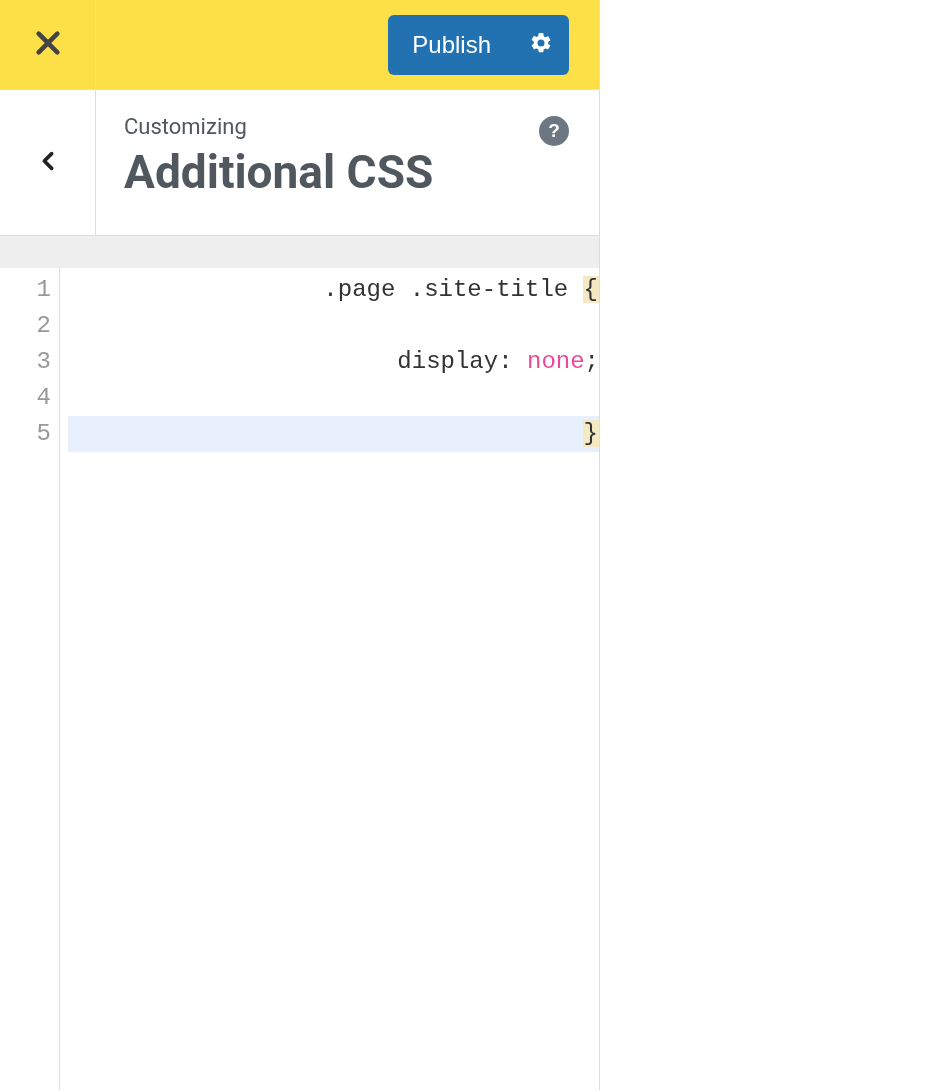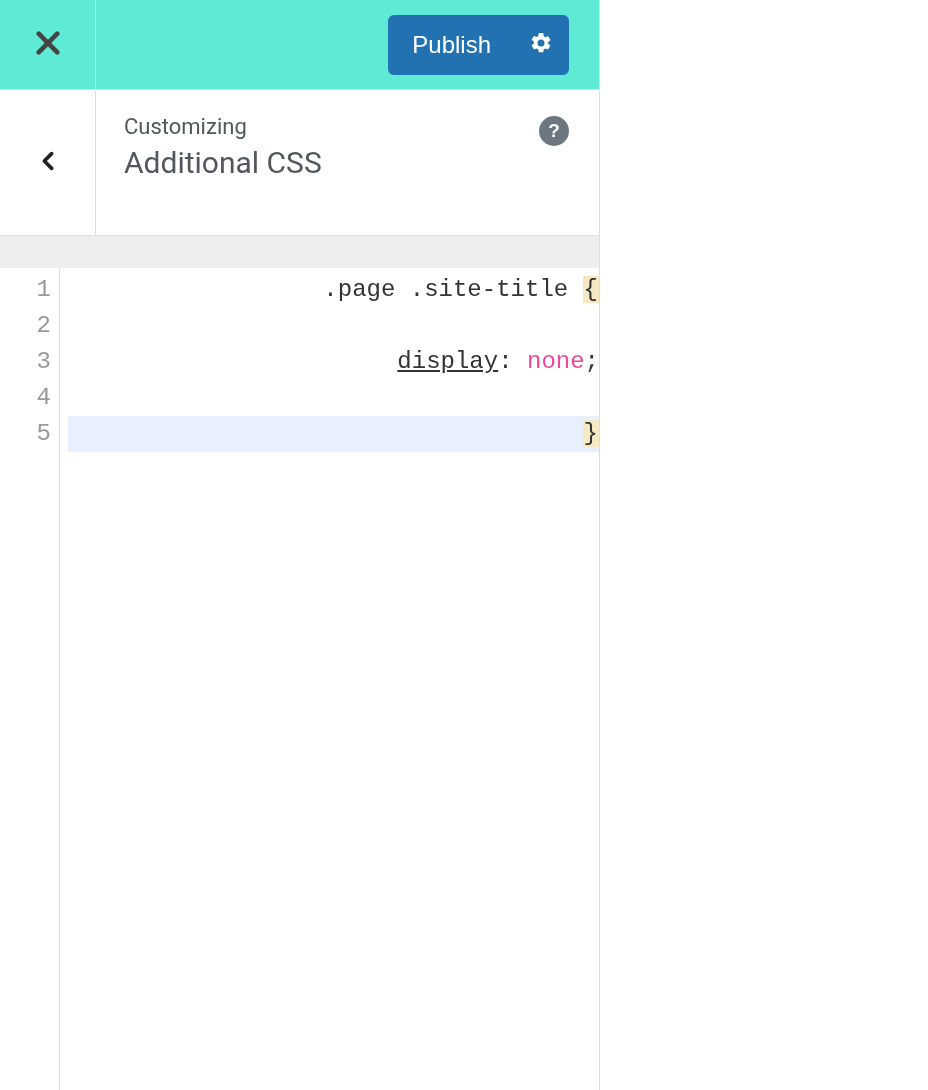--- a/index.html
+++ b/index.html
@@ -17,21 +17,21 @@
     width: 600px;
     height: 100%;
     display: flex;
     flex-direction: column;
     border-right: 1px solid #ddd;
   }
 
   
   .topbar {
     height: 90px;
-    background: #5eead4;
+    background: #fde047;
     border-bottom: 1px solid #ddd;
     display: flex;
     align-items: center;
   }
   .close-cell {
     width: 96px;
     height: 100%;
     border-right: 1px solid #ddd;
     display: flex;
     align-items: center;
@@ -101,23 +101,23 @@
     padding: 24px 28px 0 28px;
     position: relative;
   }
   .header-small {
     font-size: 22px;
     color: #50575e;
     font-weight: 400;
     margin-bottom: 6px;
   }
   .header-large {
-    font-size: 30px;
+    font-size: 46px;
     color: #50575e;
-    font-weight: 400;
+    font-weight: 700;
   }
   .help-btn {
     position: absolute;
     top: 26px;
     right: 30px;
     width: 30px;
     height: 30px;
     border-radius: 50%;
     background: #6c7781;
     color: #fff;
@@ -163,21 +163,21 @@
   }
   .code-line { height: 36px; text-align: right; }
   .active-line {
     background: #e8f0fe;
   }
   .tok-sel { color: #333; }
   .tok-brace {
     background: #f5e9c4;
     padding: 0 1px;
   }
-  .tok-prop { color: #333; text-decoration: underline; }
+  .tok-prop { color: #333; }
   .tok-colon { color: #333; }
   .tok-val { color: #ec4899; }
   .tok-semi { color: #333; }
 
   .preview-area {
     flex: 1;
     background: #fff;
   }
 </style>
 </head>

